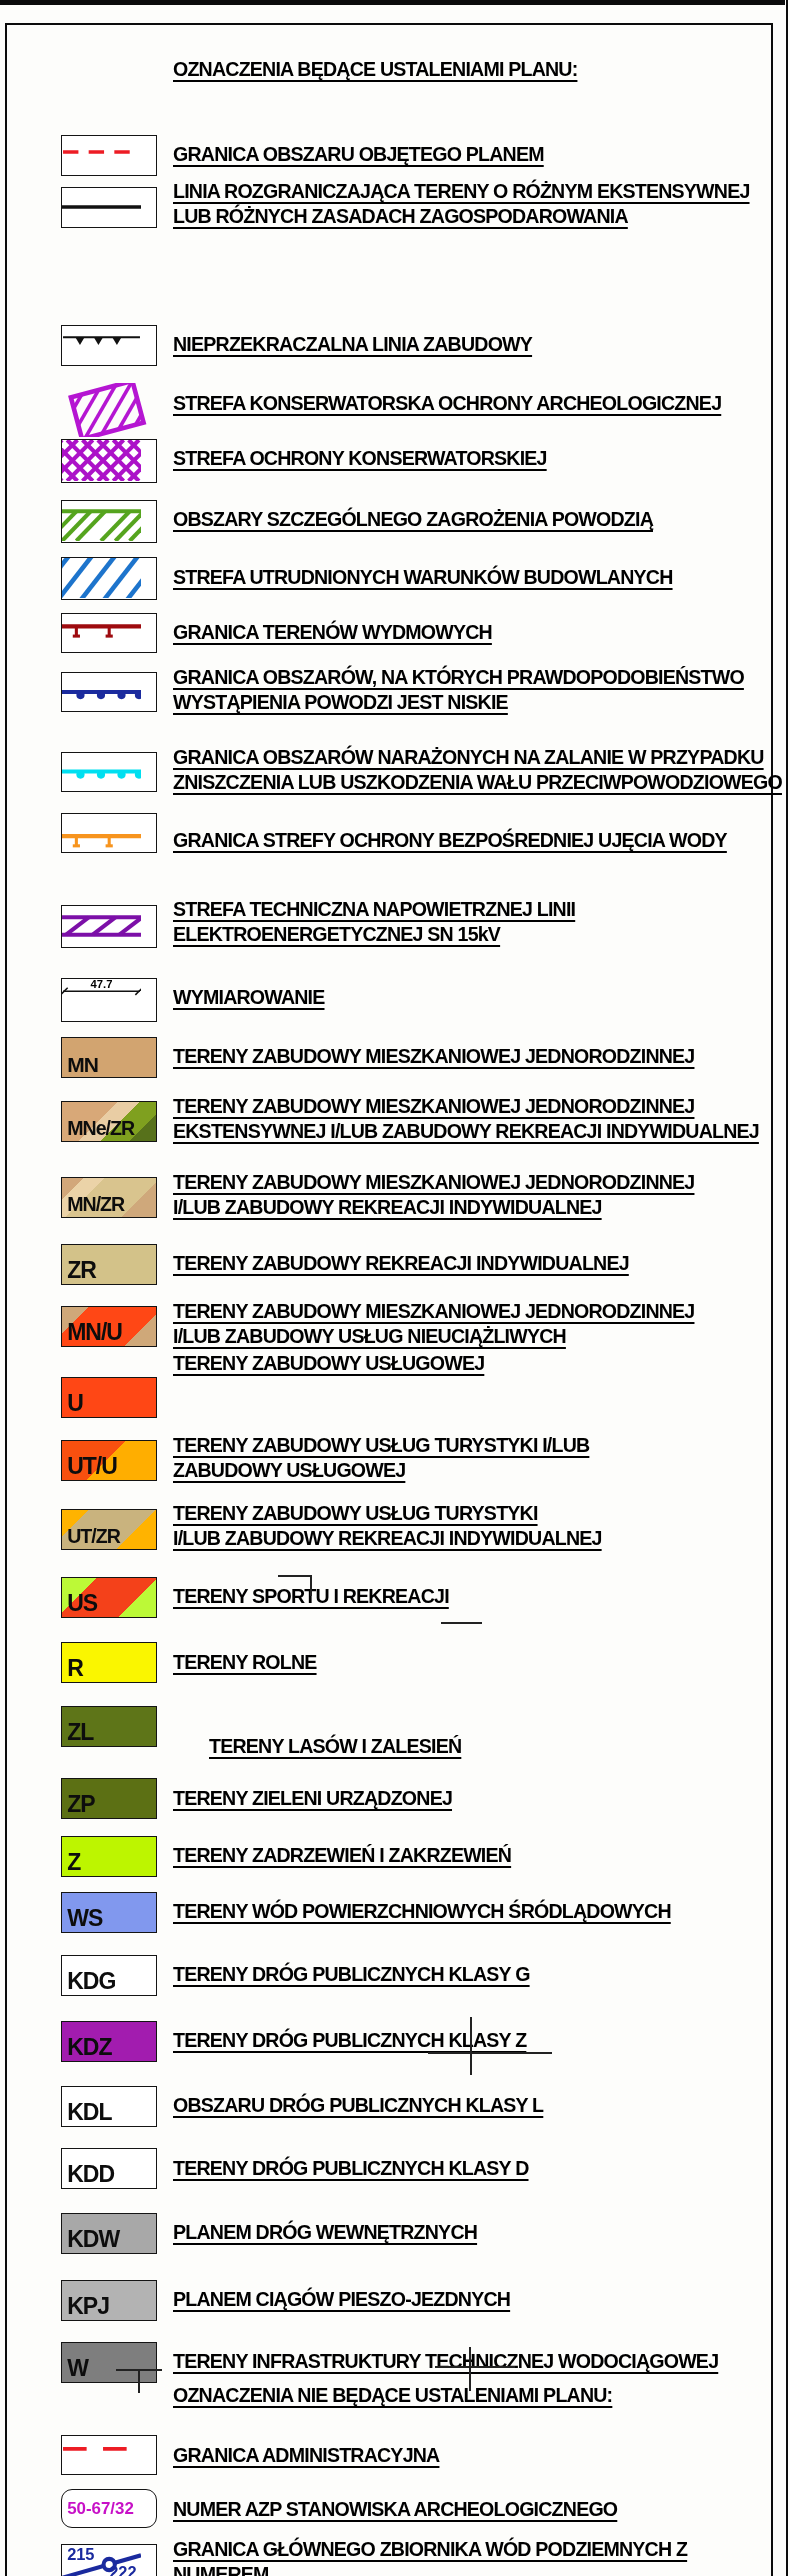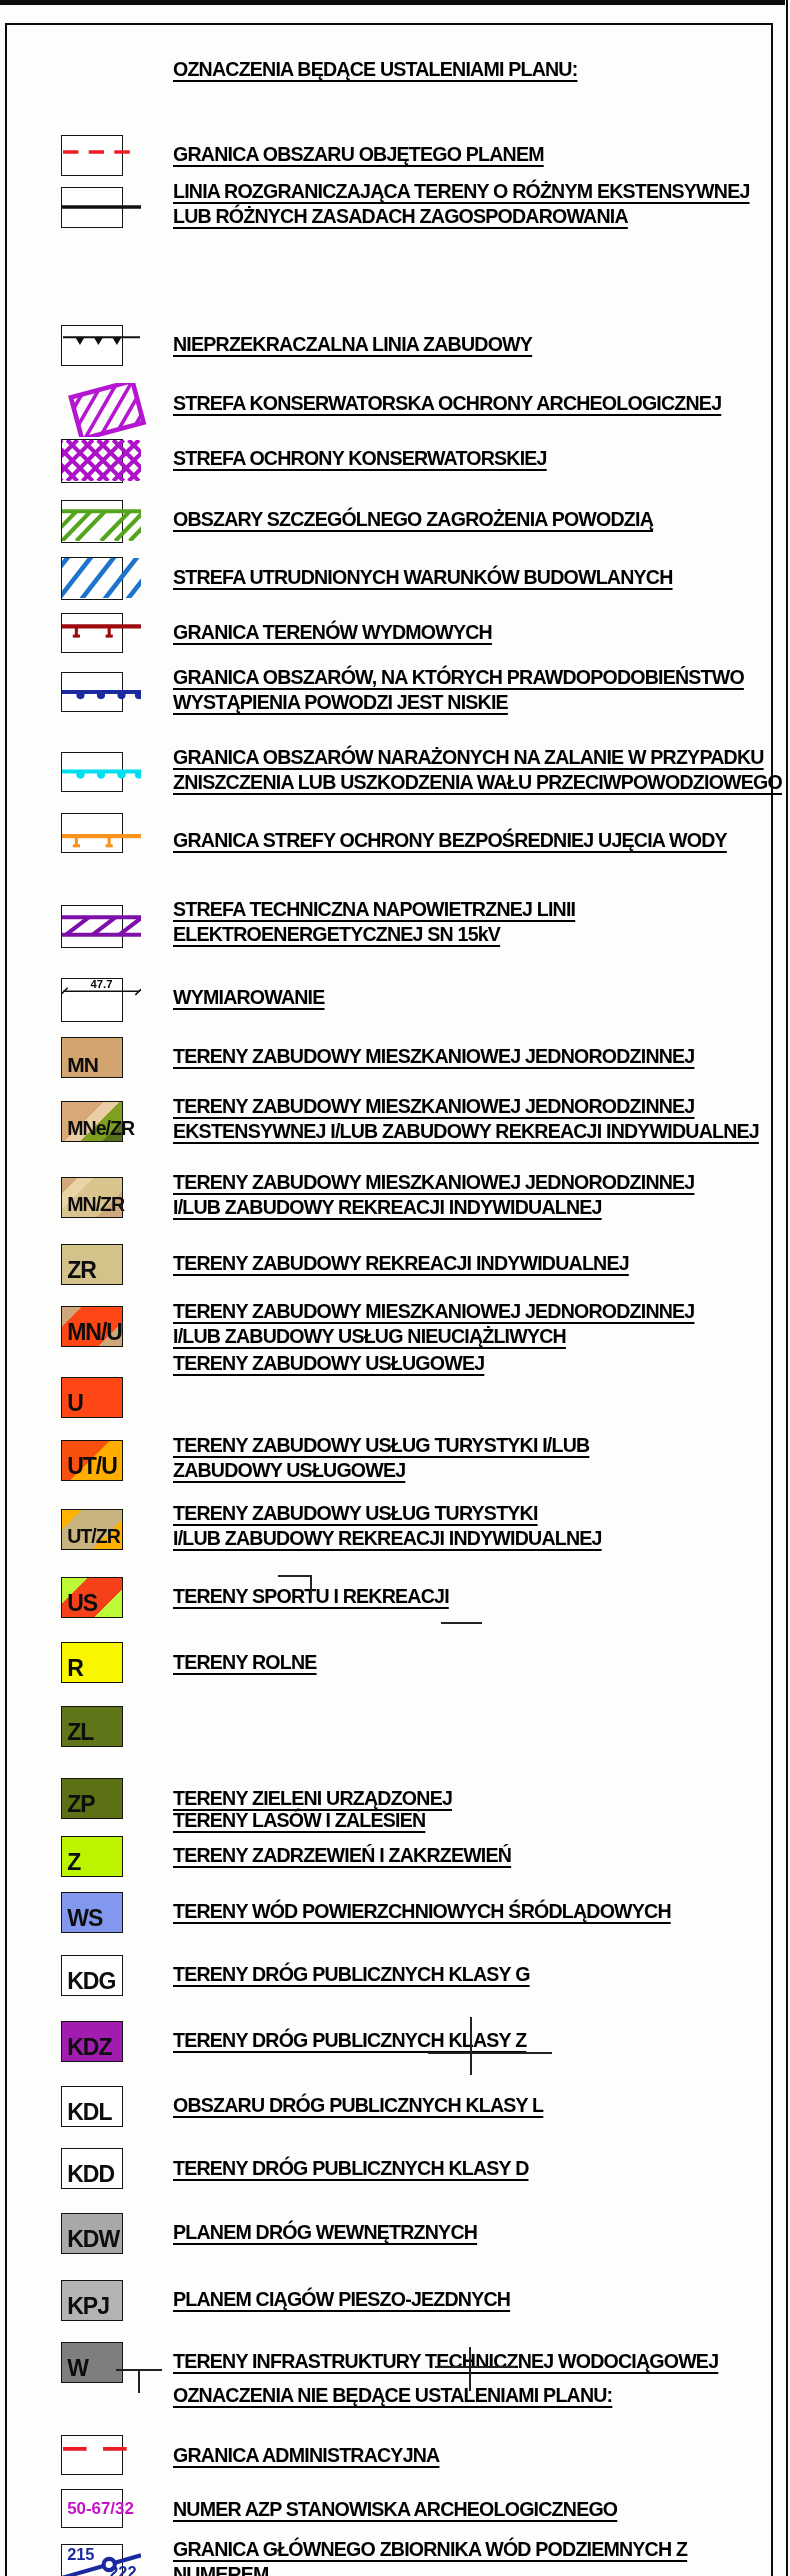--- a/index.html
+++ b/index.html
@@ -6,21 +6,21 @@
   #canvas{position:relative;width:791px;height:2758px;background:#fdfdfb;overflow:hidden;
           font-family:"Liberation Sans", sans-serif;color:#000;}
   .frame-line{position:absolute;background:#0b0b0b;}
   .legend-frame{position:absolute;border:2.6px solid #0b0b0b;background:transparent;}
   .heading{position:absolute;font-size:19.6px;font-weight:700;letter-spacing:-0.8px;white-space:nowrap;
            text-decoration:underline;text-decoration-thickness:2.1px;text-underline-offset:4.1px;text-decoration-skip-ink:none;}
   .row-label{position:absolute;left:173px;font-size:19.6px;font-weight:700;letter-spacing:-0.8px;line-height:25px;}
   .row-label span{display:block;white-space:nowrap;text-decoration:underline;text-decoration-thickness:2.1px;
                   text-underline-offset:4.1px;text-decoration-skip-ink:none;}
   .sym{position:absolute;left:61px;}
-  .sym-box{position:absolute;left:61px;width:62px;border:1.5px solid #141414;box-sizing:border-box;}
+  .sym-box{position:absolute;left:61px;width:96px;border:1.5px solid #141414;box-sizing:border-box;}
   .code{position:absolute;left:5.2px;bottom:2.1px;font-weight:700;letter-spacing:-1px;color:#0d0d0d;line-height:1;}
   .cross-h{position:absolute;background:#222;height:1.5px;}
   .cross-v{position:absolute;background:#222;width:1.5px;}
   svg{display:block;}
 </style>
 </head>
 <body>
 
 <div id="canvas">
 
@@ -284,21 +284,21 @@
       </div>
       <div class="sym-box" style="top: 1642px; height: 41px; background: rgb(250, 246, 0);">
         <span class="code" style="font-size: 23px;">R</span>
       </div>
       <div class="row-label" style="top: 1650px;">
         <span>TERENY ROLNE</span>
       </div>
       <div class="sym-box" style="top: 1706px; height: 41px; background: rgb(94, 117, 24);">
         <span class="code" style="font-size: 23px;">ZL</span>
       </div>
-      <div class="row-label" style="top: 1808px;">
+      <div class="row-label" style="top: 1734px; margin-left: 36px;">
         <span>TERENY LASÓW I ZALESIEŃ</span>
       </div>
       <div class="sym-box" style="top: 1778px; height: 41px; background: rgb(92, 112, 20);">
         <span class="code" style="font-size: 23px;">ZP</span>
       </div>
       <div class="row-label" style="top: 1786px;">
         <span>TERENY ZIELENI URZĄDZONEJ</span>
       </div>
       <div class="sym-box" style="top: 1836px; height: 41px; background: rgb(189, 245, 0);">
         <span class="code" style="font-size: 23px;">Z</span>
@@ -355,21 +355,21 @@
         <span>TERENY INFRASTRUKTURY TECHNICZNEJ WODOCIĄGOWEJ</span>
       </div>
       <div class="sym-box" style="top: 2435px; height: 40px; background: rgb(255, 255, 255);">
         <svg width="79" height="37" viewBox="0 0 154 72" xmlns="http://www.w3.org/2000/svg">
           <line x1="2" y1="25" x2="152" y2="25" stroke="#ed1c24" stroke-width="7" stroke-dasharray="46 32"></line>
         </svg>
       </div>
       <div class="row-label" style="top: 2443px;">
         <span>GRANICA ADMINISTRACYJNA</span>
       </div>
-      <div class="sym-box" style="top: 2489px; height: 39px; background: rgb(255, 255, 255);">
+      <div class="sym-box" style="top: 2489px; height: 39px; background: rgb(255, 255, 255); border-radius: 11px;">
         <svg width="79" height="36" viewBox="0 0 154 70" xmlns="http://www.w3.org/2000/svg">
           <text x="10" y="47" font-size="33" font-weight="bold" font-family="Liberation Sans, sans-serif" fill="#c711c7">50-67/32</text>
         </svg>
       </div>
       <div class="row-label" style="top: 2497px;">
         <span>NUMER AZP STANOWISKA ARCHEOLOGICZNEGO</span>
       </div>
       <div class="sym-box" style="top: 2544px; height: 40px; background: rgb(255, 255, 255);">
         <svg width="79" height="37" viewBox="0 0 154 72" xmlns="http://www.w3.org/2000/svg">
           <line x1="0" y1="64" x2="154" y2="20" stroke="#1a2a9e" stroke-width="8"></line>

